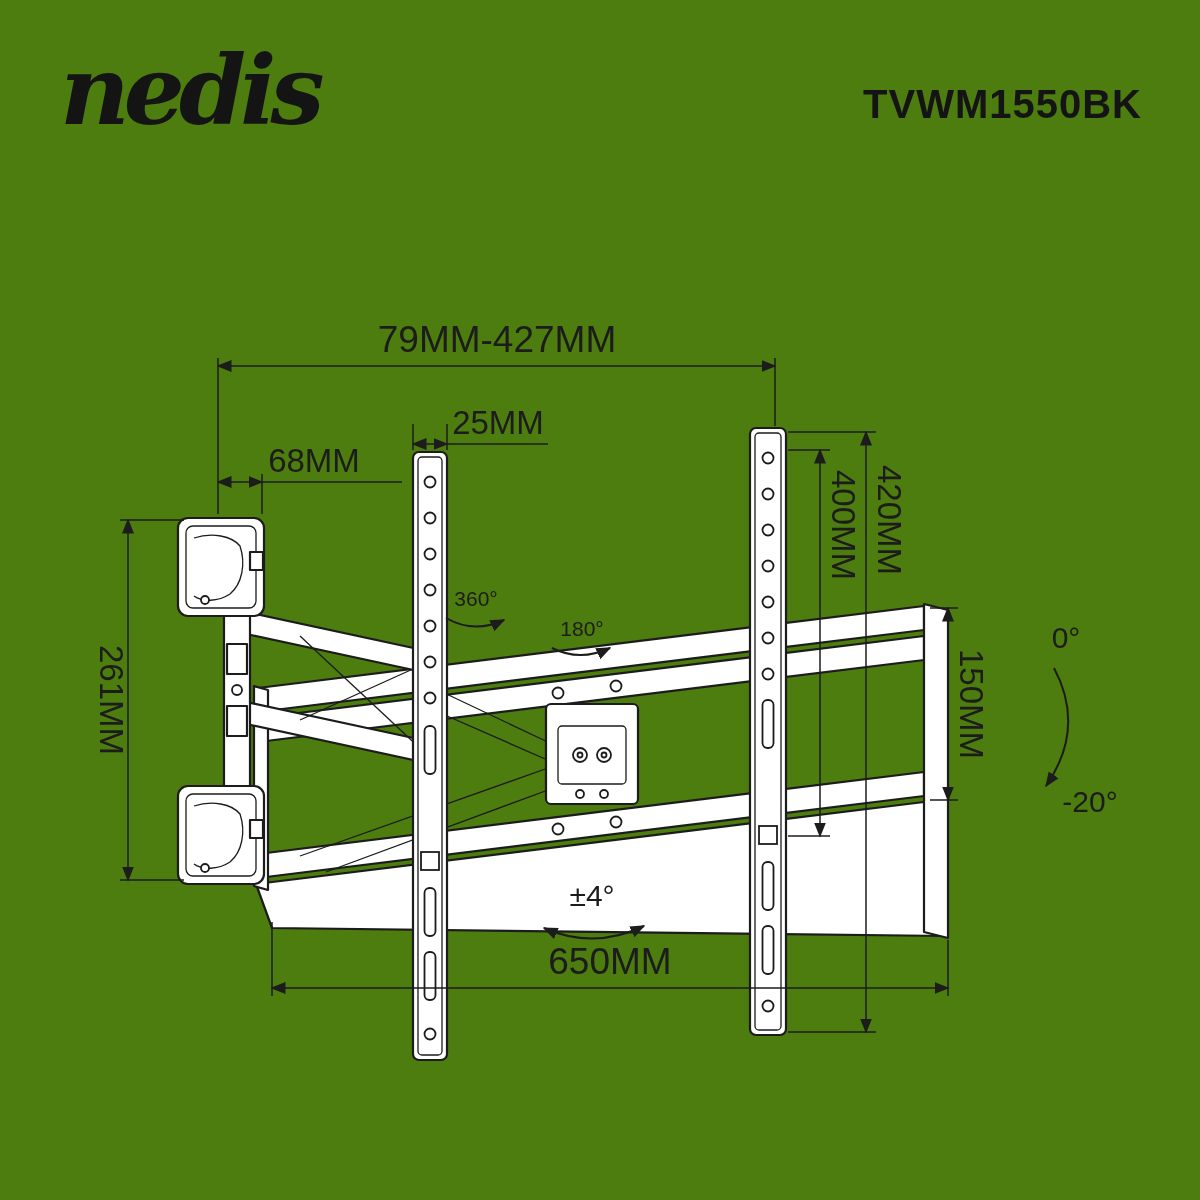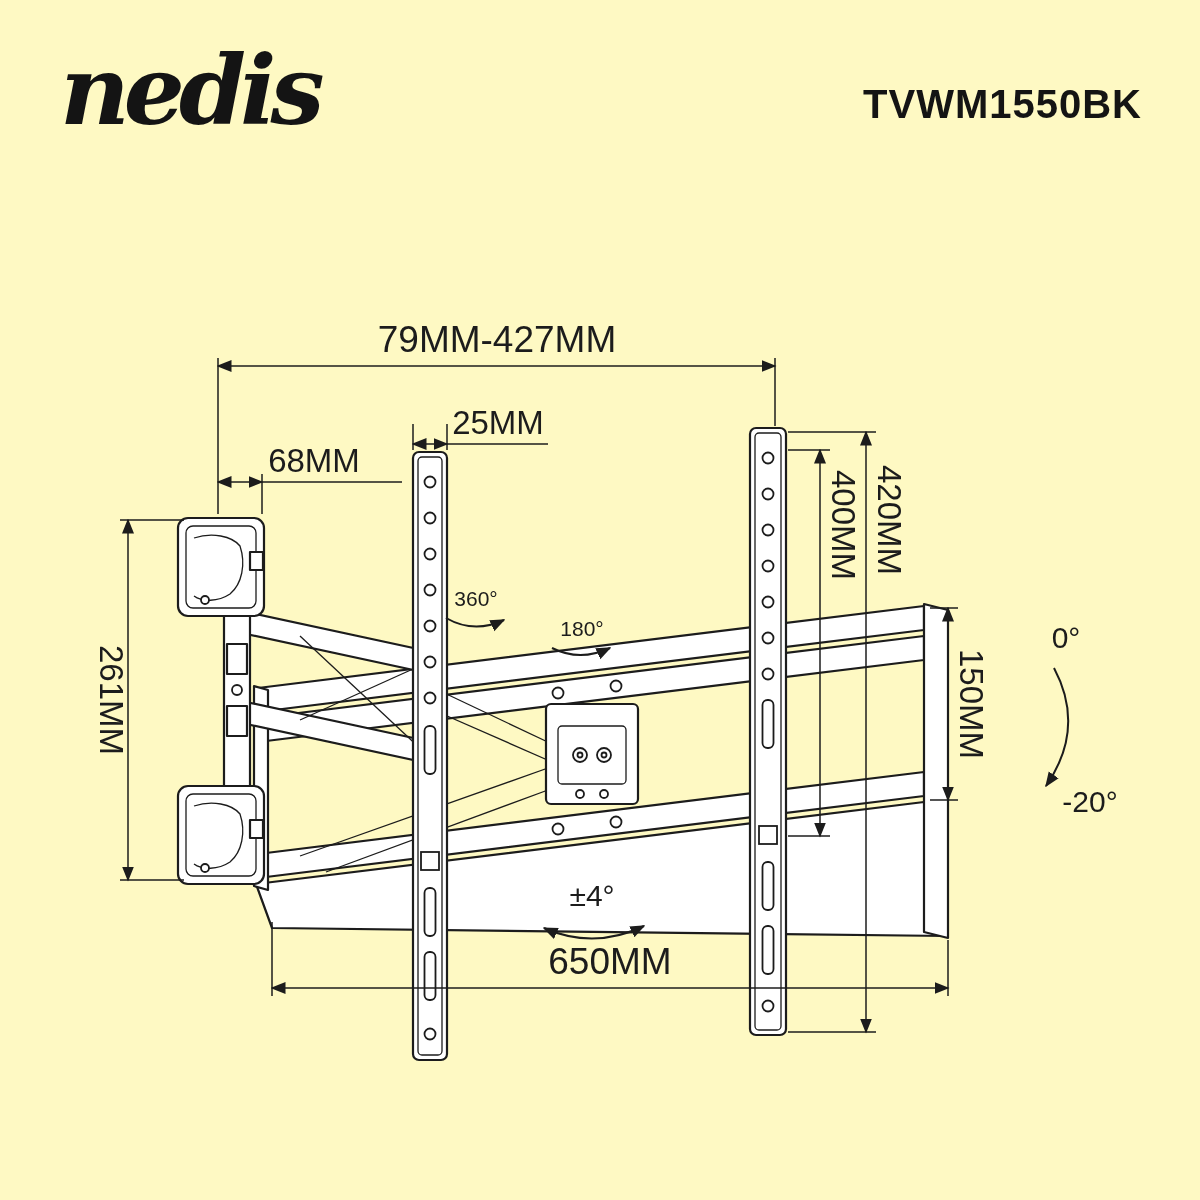--- a/index.html
+++ b/index.html
@@ -1,16 +1,16 @@
 <!DOCTYPE html>
 <html><head>
 <meta charset="utf-8">
 <style>
   html,body{margin:0;padding:0;background:#ffffff;}
-  .sheet{width:1200px;height:1200px;background:#fef9c3;position:relative;margin:0 auto;overflow:hidden;font-family:"Liberation Sans",sans-serif;}
+  .sheet{width:1200px;height:1200px;background:#4d7c0f;position:relative;margin:0 auto;overflow:hidden;font-family:"Liberation Sans",sans-serif;}
   svg{display:block;}
   .outline{fill:#ffffff;stroke:#1c1c1c;stroke-width:2.2;stroke-linejoin:round;}
   .thin{fill:none;stroke:#1c1c1c;stroke-width:1.3;}
   .hole{fill:#ffffff;stroke:#1c1c1c;stroke-width:1.8;}
   .dim{stroke:#1c1c1c;stroke-width:1.5;fill:none;}
   .arc{stroke:#1c1c1c;stroke-width:2;fill:none;}
   .dimtxt{fill:#1c1c1c;font-family:"Liberation Sans",sans-serif;font-size:33px;}
   .bigtxt{font-size:37px;}
   .angtxt{font-size:21px;fill:#1c1c1c;}
   .ang2{font-size:30px;fill:#1c1c1c;}

